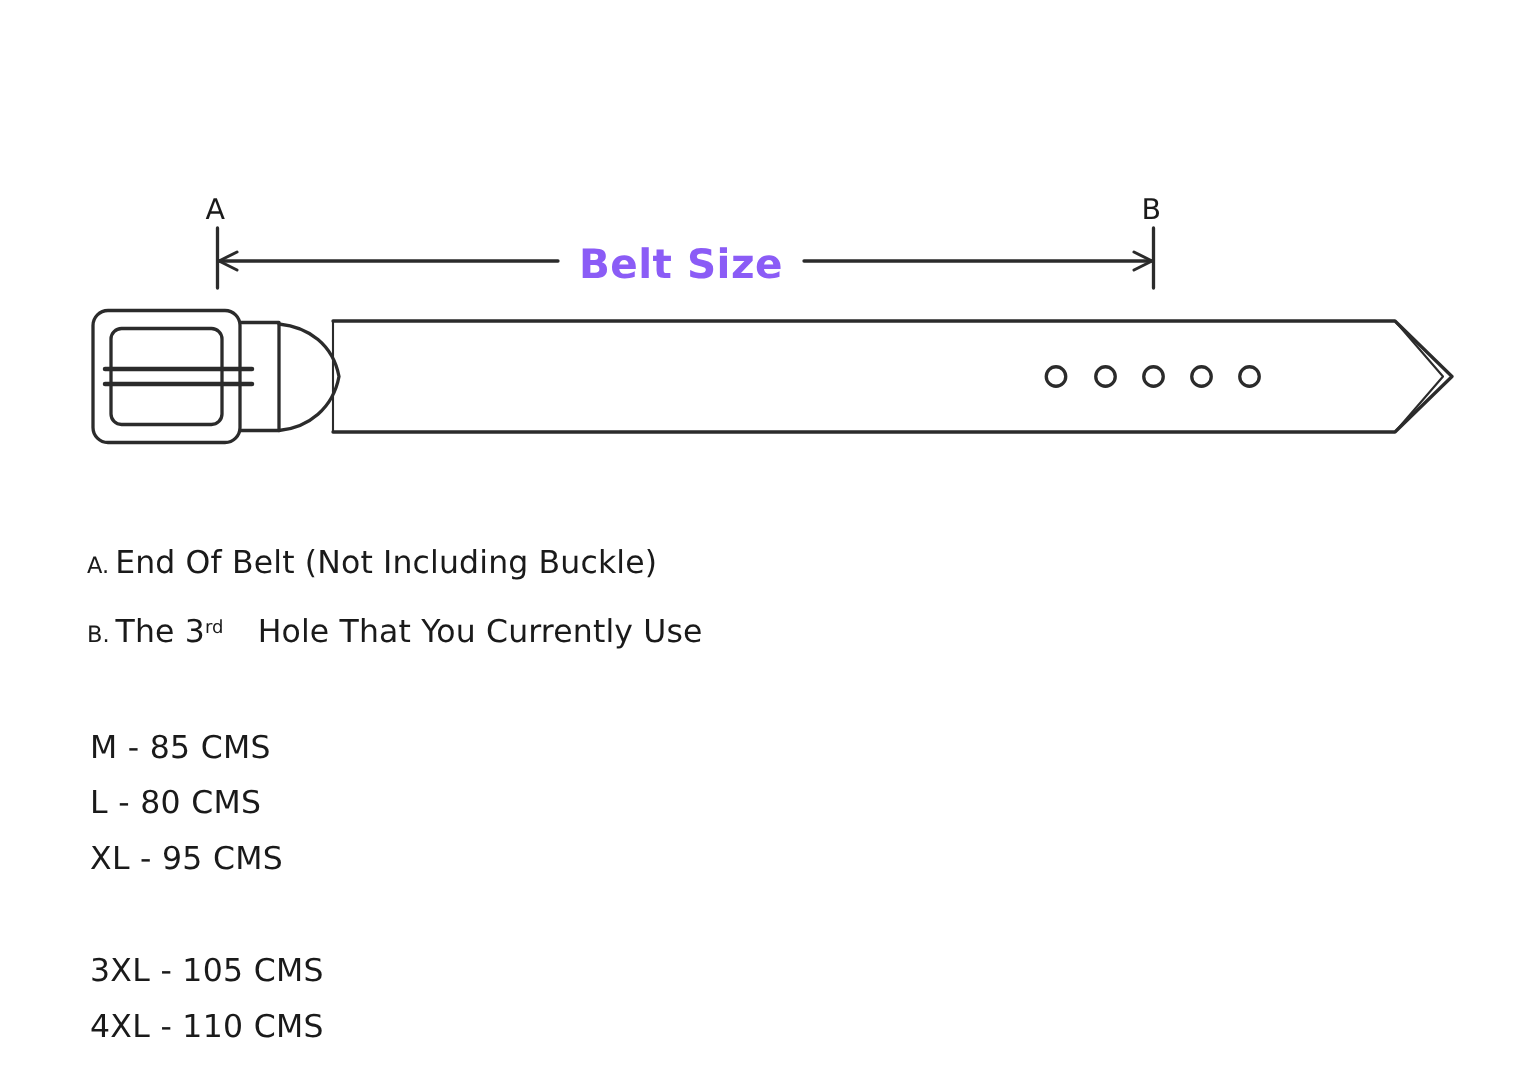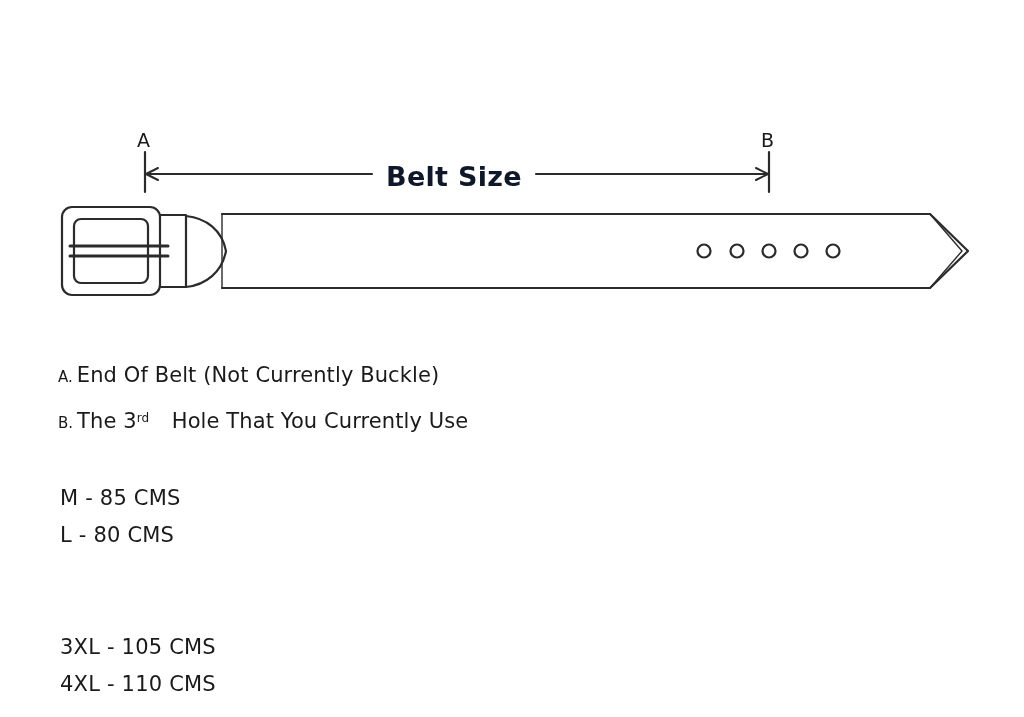--- a/index.html
+++ b/index.html
@@ -43,21 +43,21 @@
   #marker-a-label { left: 137px; top: 129px; }
   #marker-b-label { left: 761px; top: 129px; }
 
   #belt-size-caption {
     position: absolute;
     left: 386px;
     top: 161px;
     font-size: 27px;
     font-weight: bold;
     font-family: "DejaVu Sans", sans-serif;
-    color: #0f172a;
+    color: #8b5cf6;
     letter-spacing: 0.3px;
     white-space: nowrap;
   }
 
   .legend-row {
     position: absolute;
     left: 58px;
     white-space: nowrap;
     font-family: "DejaVu Sans", sans-serif;
     color: #1a1a1a;
@@ -137,25 +137,26 @@
     </g>
   </svg>
 
   <div class="marker-label" id="marker-a-label">A</div>
 
   <div class="marker-label" id="marker-b-label">B</div>
 
   <div id="belt-size-caption">Belt Size</div>
 
   <div class="legend-row" id="legend-row-a">
-    <span class="legend-key">A.</span><span class="legend-text">End Of Belt (Not Currently Buckle)</span>
+    <span class="legend-key">A.</span><span class="legend-text">End Of Belt (Not Including Buckle)</span>
   </div>
 
   <div class="legend-row" id="legend-row-b">
     <span class="legend-key">B.</span><span class="legend-text">The 3</span><span class="sup-ord">rd</span><span class="legend-text" style="margin-left:16px"> Hole That You Currently Use</span>
   </div>
 
   <div class="size-row" id="size-row-0">M - 85 CMS</div>
   <div class="size-row" id="size-row-1">L - 80 CMS</div>
+  <div class="size-row" id="size-row-2">XL - 95 CMS</div>
   <div class="size-row" id="size-row-4">3XL - 105 CMS</div>
   <div class="size-row" id="size-row-5">4XL - 110 CMS</div>
 
 </div>
 
 </body></html>

